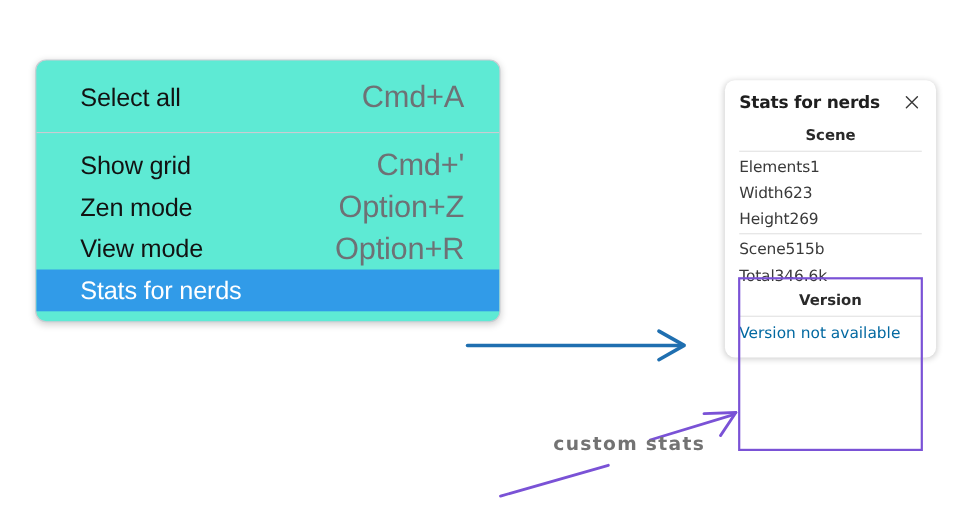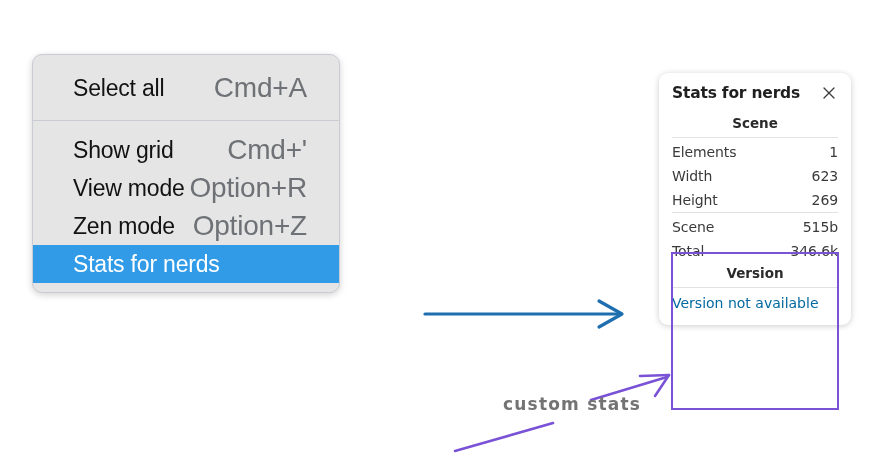--- a/index.html
+++ b/index.html
@@ -14,22 +14,22 @@
     overflow: hidden;
     font-family: "Liberation Sans", sans-serif;
     -webkit-font-smoothing: antialiased;
   }
 
   
   #context-menu {
     position: absolute;
     left: 32px;
     top: 54px;
-    width: 308px;
-    background: #e5e5e5;
+    width: 423px;
+    background: #5eead4;
     border: 1px solid #C9CCD2;
     border-radius: 10px;
     box-shadow: 0 2px 7px rgba(0,0,0,0.18);
     overflow: hidden;
     box-sizing: border-box;
   }
   .menu-group {
     padding: 10px 0 9px 0;
   }
   .menu-group.group-top {
@@ -105,21 +105,21 @@
     color: #2A2A2A;
     padding: 2px 0 6px 0;
   }
   .section-rule {
     height: 1px;
     background: #E2E2E2;
     margin: 0 0 2px 0;
   }
   .stat-row {
     display: flex;
-    justify-content: space-between;
+    justify-content: flex-start;
     align-items: baseline;
     font-size: 14px;
     color: #3A3A3A;
     padding: 4px 0 4px 0;
     line-height: 1.15;
   }
   .stat-row .k { letter-spacing: -0.1px; }
   .stat-row .v { letter-spacing: -0.1px; }
   .plain-row {
     font-size: 14px;
@@ -169,26 +169,26 @@
       <span class="accel">Cmd+A</span>
     </div>
   </div>
 
   <div class="menu-group">
     <div class="menu-item">
       <span class="label">Show grid</span>
       <span class="accel">Cmd+'</span>
     </div>
     <div class="menu-item">
+      <span class="label">Zen mode</span>
+      <span class="accel">Option+Z</span>
+    </div>
+    <div class="menu-item">
       <span class="label">View mode</span>
       <span class="accel">Option+R</span>
-    </div>
-    <div class="menu-item">
-      <span class="label">Zen mode</span>
-      <span class="accel">Option+Z</span>
     </div>
     <div class="menu-item selected">
       <span class="label">Stats for nerds</span>
     </div>
   </div>
 
 </div>
 
 <div id="stats-panel">
 

